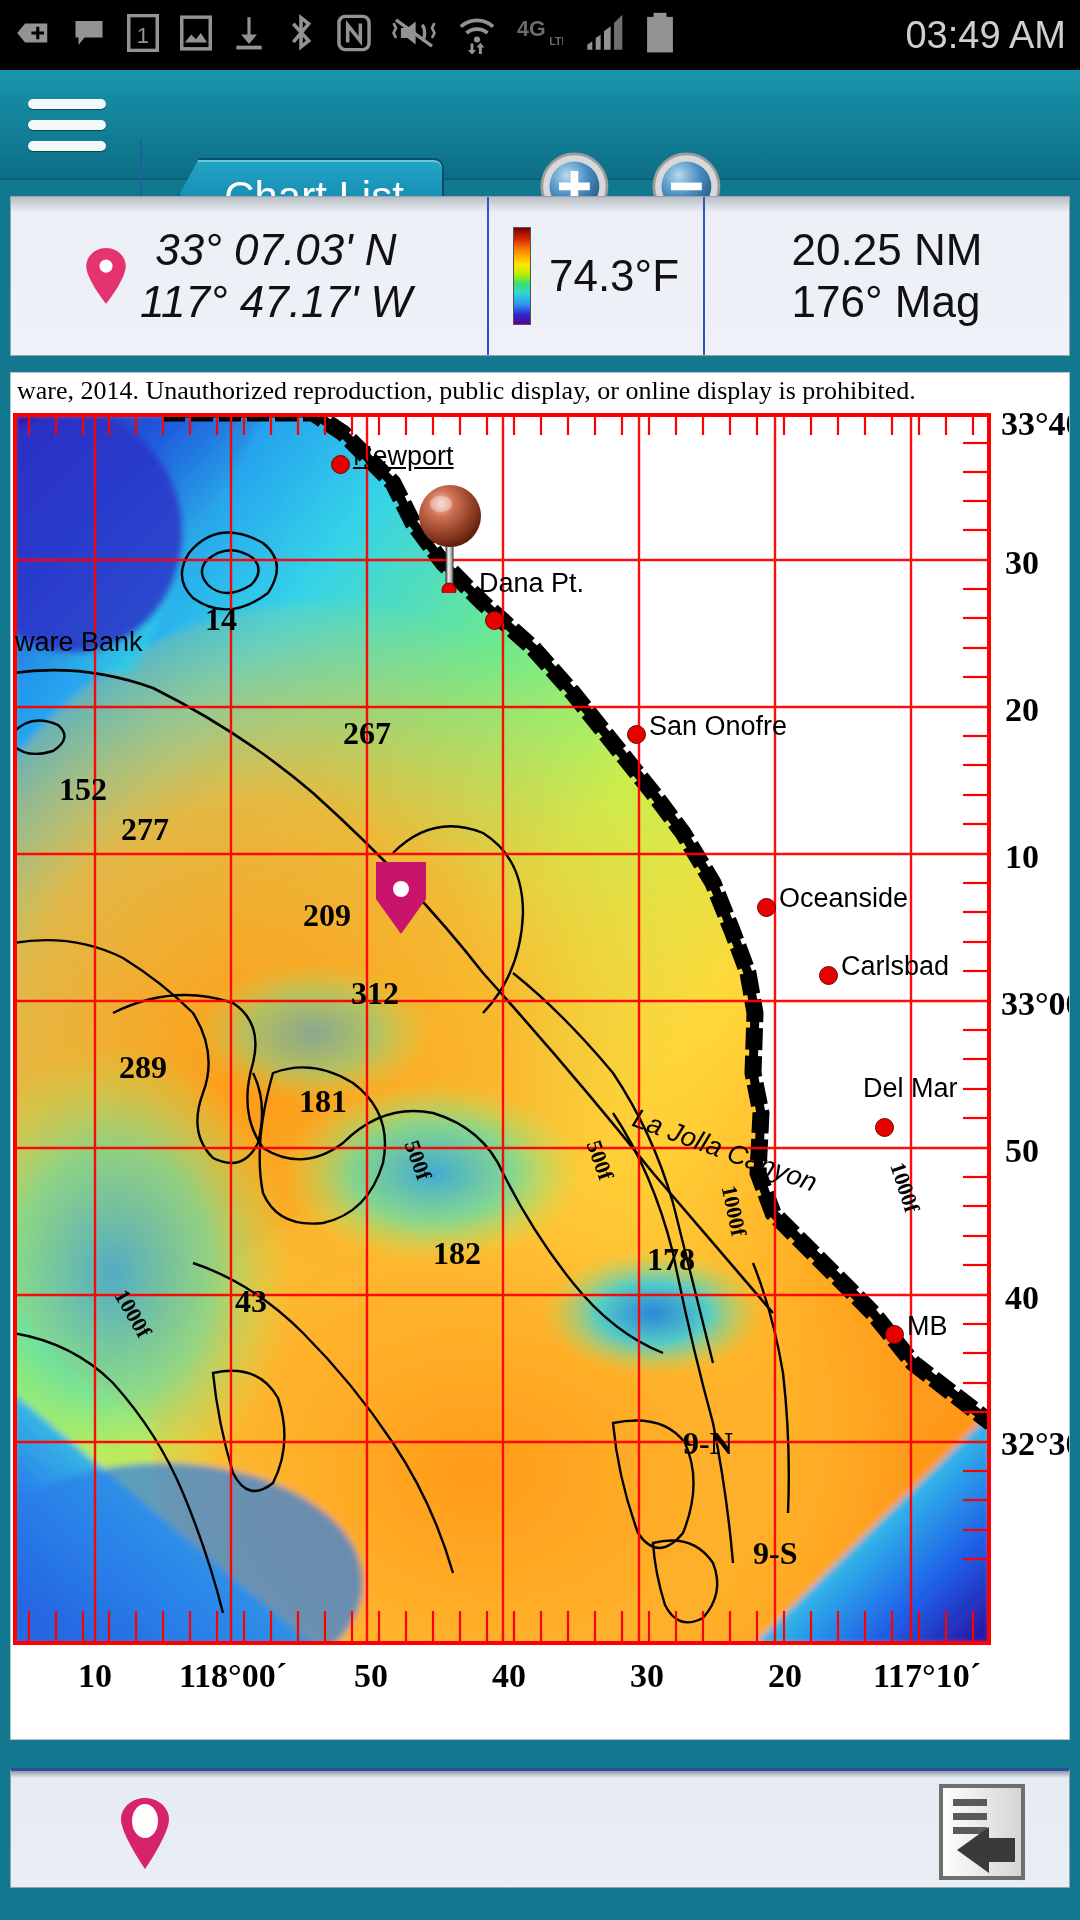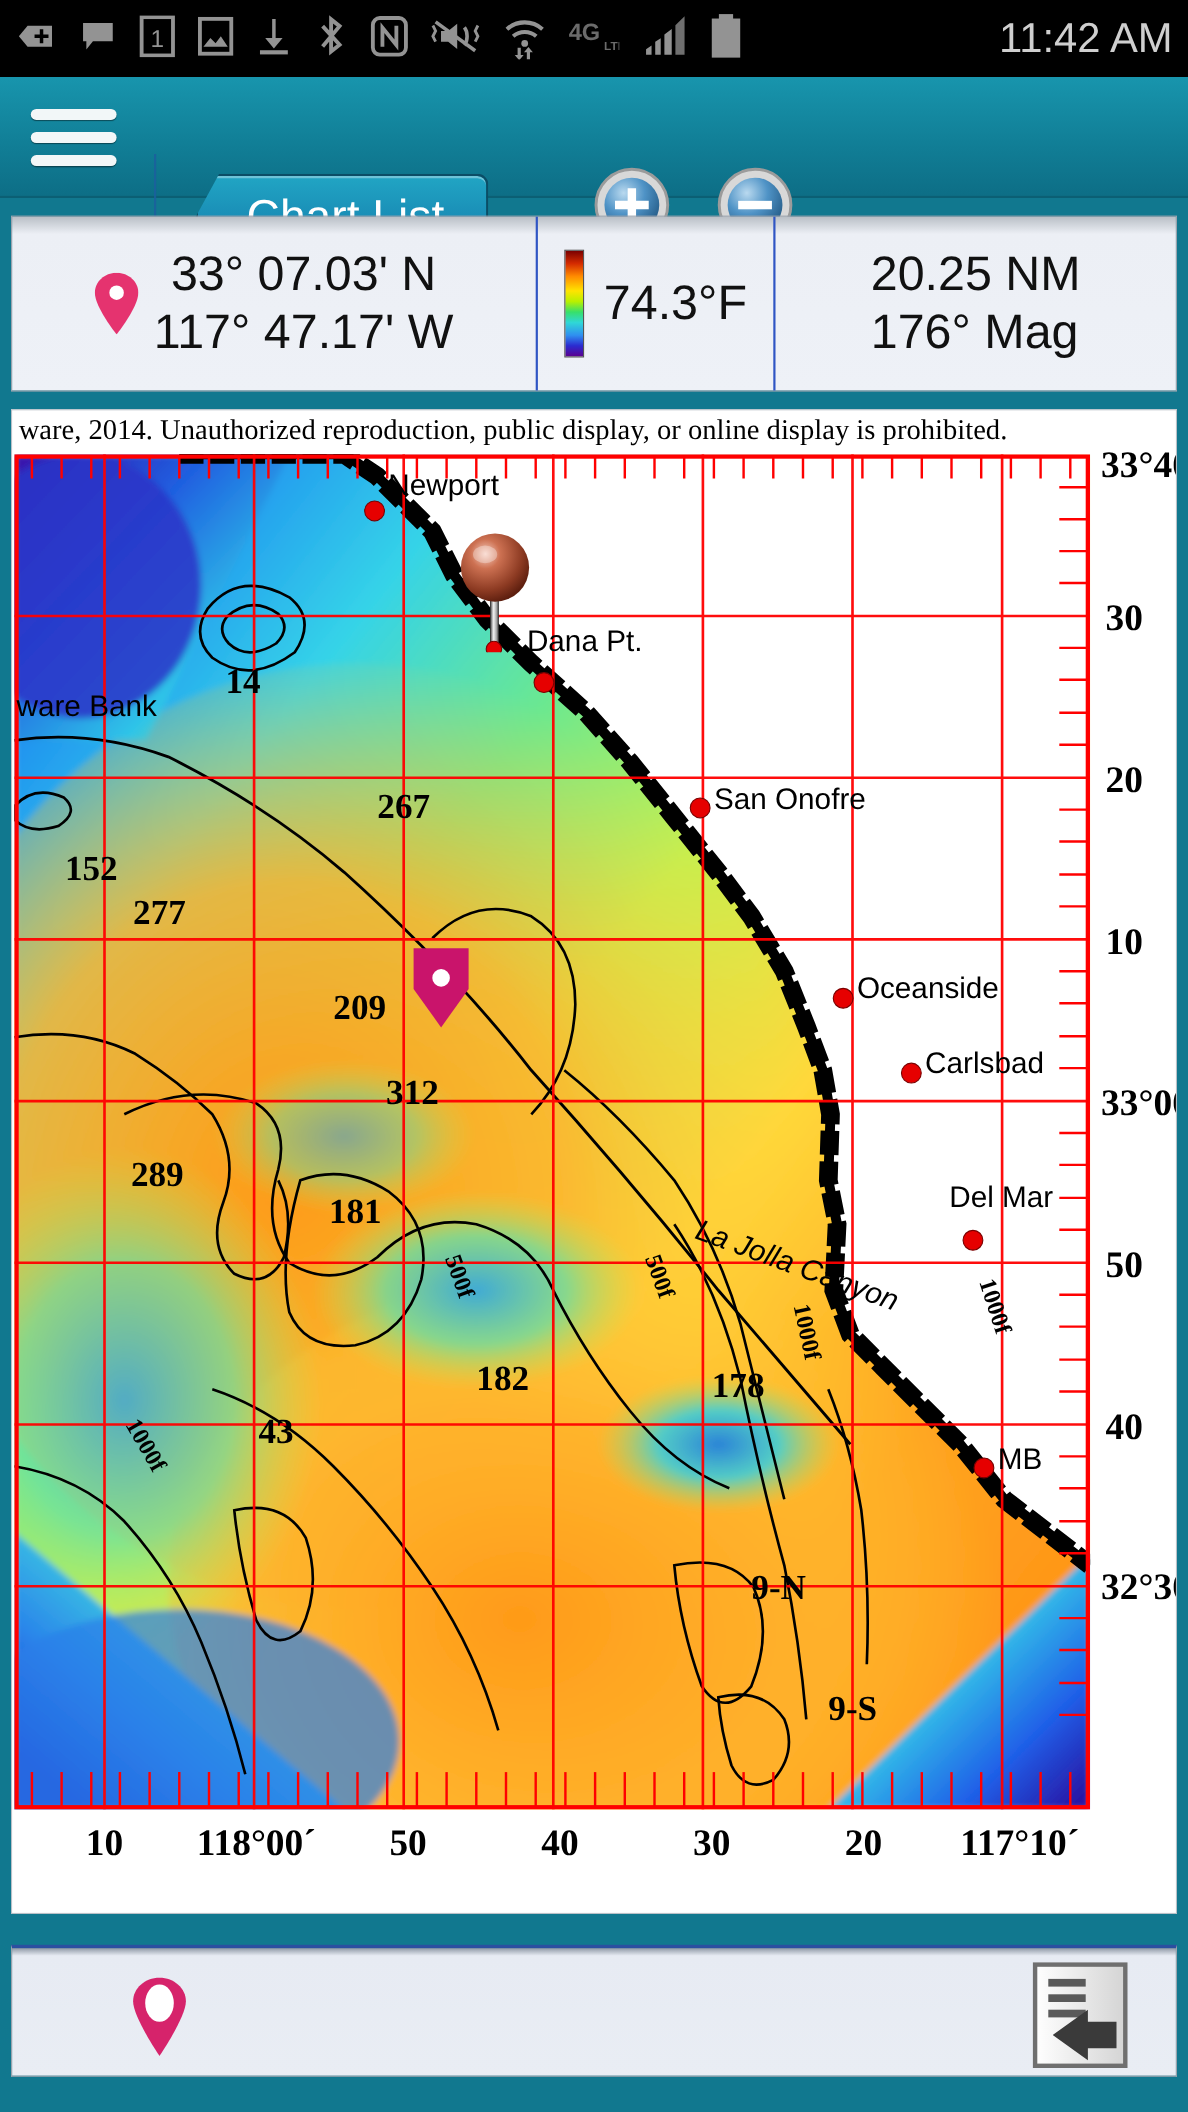--- a/index.html
+++ b/index.html
@@ -81,21 +81,21 @@
     display: flex;
     box-sizing: border-box;
   }
   .ib-cell {
     display: flex; align-items: center; justify-content: center;
     box-sizing: border-box; position: relative;
   }
   .ib-pos  { width: 478px; border-right: 2px solid #2f55c4; gap: 14px; }
   .ib-temp { width: 216px; border-right: 2px solid #2f55c4; gap: 18px; }
   .ib-dist { flex: 1; }
-  .coords { font-size: 44px; color: #111; line-height: 1.18; text-align: center; }
+  .coords { font-size: 44px; color: #111; line-height: 1.18; text-align: center; font-style: italic; }
   .dist   { font-size: 44px; color: #111; line-height: 1.18; text-align: left; }
   .temp   { font-size: 44px; color: #111; }
   .pin-sm { width: 40px; height: 56px; }
   .tempbar {
     width: 16px; height: 96px; border: 1px solid #555;
     background: linear-gradient(180deg,#7a0000 0%,#d42b00 12%,#ff8a00 24%,
       #ffe400 38%,#b9f000 48%,#37e06a 58%,#2fd7d7 68%,#2f8ff0 80%,#2b2bd0 90%,#5b0090 100%);
   }
 
   
@@ -249,21 +249,21 @@
           </svg>
       </span>
 
       <span class="sb-ic">
         <svg width="30" height="42" viewBox="0 0 18 26">
             <rect x="5" y="0.5" width="8" height="3" fill="#bdbdbd"></rect>
             <rect x="1" y="3" width="16" height="22" fill="#bdbdbd"></rect>
           </svg>
       </span>
     </div>
-    <div class="sb-time">11:42 AM</div>
+    <div class="sb-time">03:49 AM</div>
   </div>
 
   <div class="toolbar">
     <div class="hamburger">
       <i></i>
         <i></i>
         <i></i>
     </div>
     <div class="tb-div"></div>
     <div class="chart-list-btn">Chart List</div>
@@ -575,21 +575,21 @@
           <line x1="976" y1="1058" x2="950" y2="1058"></line>
             <line x1="976" y1="1087" x2="950" y2="1087"></line>
           <line x1="976" y1="1117" x2="950" y2="1117"></line>
             <line x1="976" y1="1146" x2="950" y2="1146"></line>
         </g>
       </svg>
 
       <div style="position:absolute;inset:0;">
 
         <span class="mdot" style="left:318px;  top:42px;"></span>
-        <span class="mlabel" style="left:340px; top:13px;">Newport</span>
+        <span class="mlabel" style="left:340px; top:28px;text-decoration:underline;">Newport</span>
 
         <span class="mdot" style="left:472px; top:198px;"></span>
         <span class="mlabel" style="left:466px; top:155px;">Dana Pt.</span>
 
         <span class="mdot" style="left:614px; top:312px;"></span>
         <span class="mlabel" style="left:636px; top:298px;">San Onofre</span>
 
         <span class="mdot" style="left:744px; top:485px;"></span>
         <span class="mlabel" style="left:766px; top:470px;">Oceanside</span>
 

